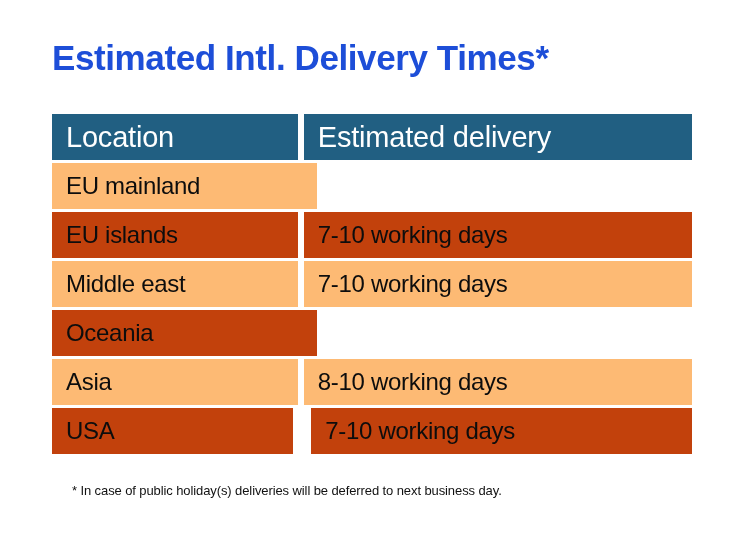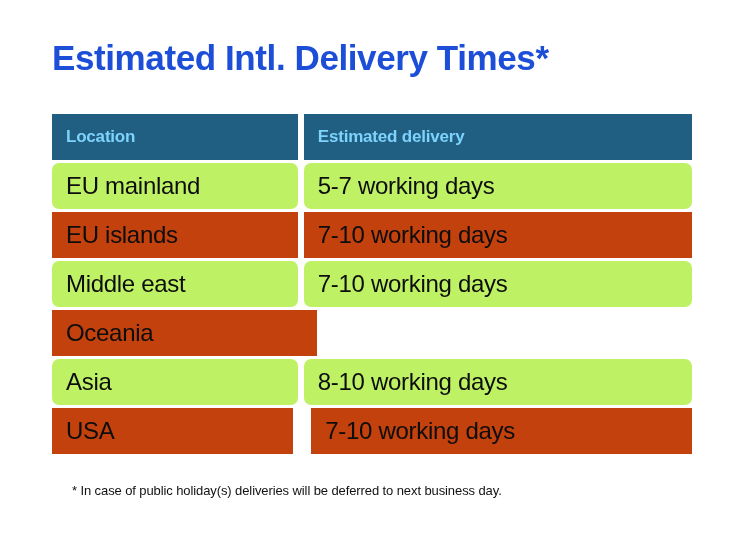--- a/index.html
+++ b/index.html
@@ -69,37 +69,36 @@
     margin-right: 6px;
   }
   .cell.col-delivery {
     width: 420px;
   }
 
   
   .header-row .cell {
     height: 46px;
     background: #215F82;
-    color: #7dd3fc;
-    font-size: 17px;
-    font-weight: 700;
+    color: #ffffff;
+    font-size: 29px;
+    font-weight: 400;
     letter-spacing: -0.2px;
   }
 
   
   .body-row .cell {
     height: 46px;
     color: #0d0d0d;
     font-size: 24px;
     font-weight: 400;
     letter-spacing: -0.3px;
   }
   .body-row.row-odd .cell {
-    background: #bef264;
-    border-radius: 7px;
+    background: #fdba74;
   }
   .body-row.row-even .cell {
     background: #c2410c;
   }
 
   
   .footnote {
     position: absolute;
     left: 72px;
     top: 481px;
@@ -121,21 +120,20 @@
 
   <div class="delivery-table">
 
     <div class="table-row header-row">
       <div class="cell col-location">Location</div>
       <div class="cell col-delivery">Estimated delivery</div>
     </div>
 
     <div class="table-row body-row row-odd">
       <div class="cell col-location">EU mainland</div>
-      <div class="cell col-delivery">5-7 working days</div>
     </div>
 
     <div class="table-row body-row row-even">
       <div class="cell col-location">EU islands</div>
       <div class="cell col-delivery">7-10 working days</div>
     </div>
 
     <div class="table-row body-row row-odd">
       <div class="cell col-location">Middle east</div>
       <div class="cell col-delivery">7-10 working days</div>

